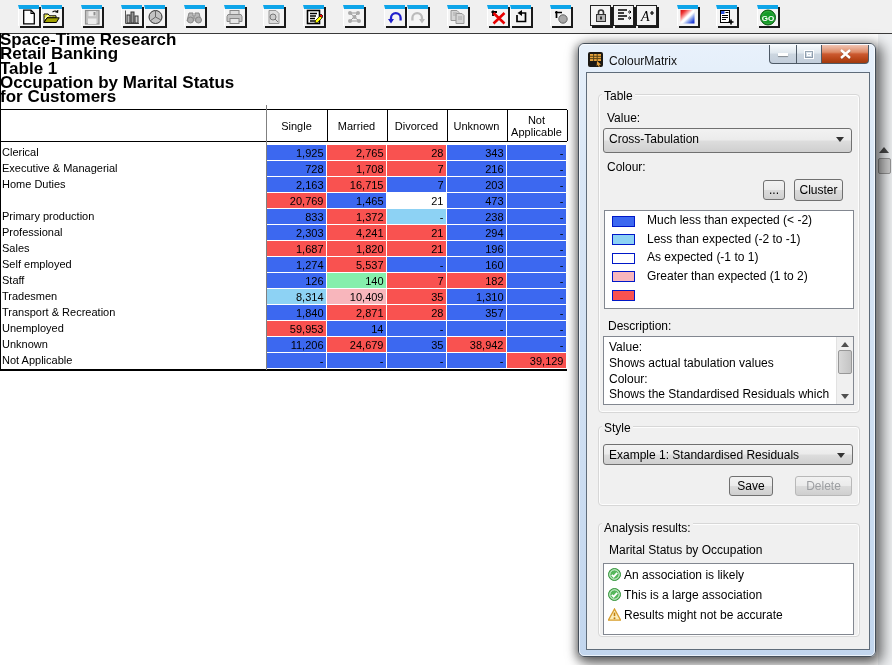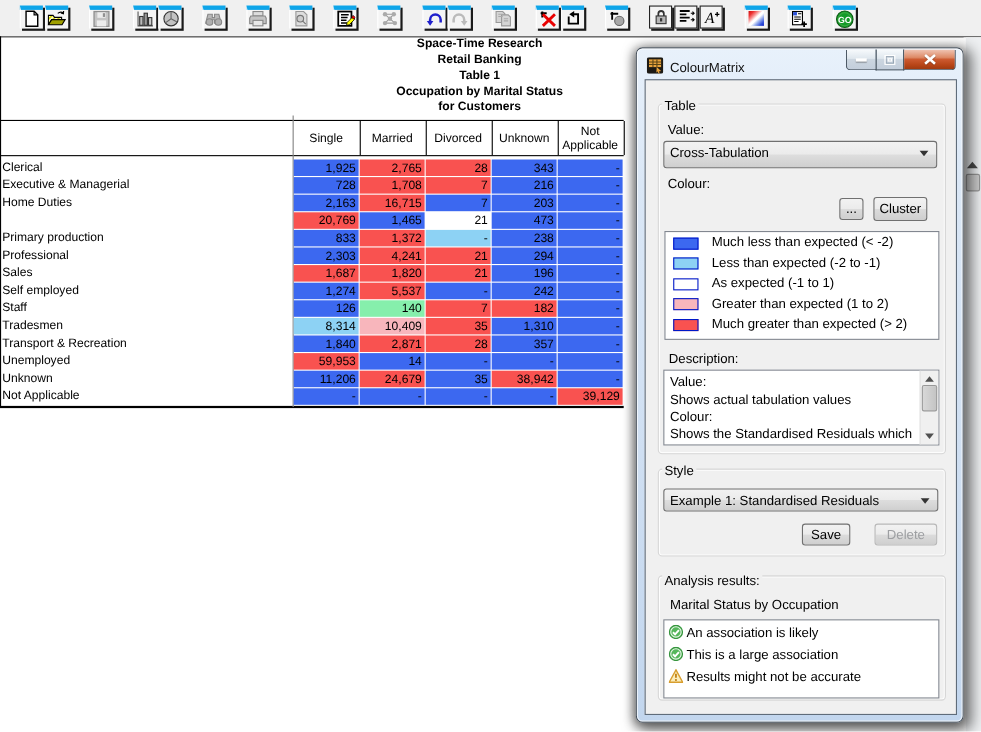--- a/index.html
+++ b/index.html
@@ -9,22 +9,22 @@
 #tbar { position:absolute; left:0; top:0; width:892px; height:34px; background:#f0f0f0;
   border-bottom:1.2px solid #3a3a3a; }
 .tbtn { position:absolute; top:4.5px; width:21px; height:21px; background:#f4f4f4;
   border-top:4px solid #0ea5e9; border-left:1px solid #fff;
   box-shadow:2px 2px 0 #1a1a1a; display:flex; align-items:center; justify-content:center; }
 .tbtn.press { border:1px solid #222; box-shadow:2px 2px 0 #1a1a1a; }
 
 
 .line { position:absolute; background:#000; }
 .gline { position:absolute; background:#808080; }
-#title { position:absolute; left:0; top:33px; width:872px; text-align:center;
-  font-weight:bold; font-size:11px; line-height:14.3px; padding-top:0px; }
+#title { position:absolute; left:0; top:33px; width:872px; text-align:left;
+  font-weight:bold; font-size:17px; line-height:14.3px; padding-top:0px; }
 .hc { position:absolute; top:110px; height:31px; font-size:11px; display:flex;
   align-items:center; justify-content:center; text-align:center; line-height:12px; }
 .rl { position:absolute; left:2px; font-size:11px; height:16px; line-height:16px; white-space:nowrap; }
 .dc { position:absolute; width:59px; height:14.5px; font-size:11px;
   text-align:right; padding-right:2.5px; line-height:13px; padding-top:1.8px; }
 
 
 #rsb  { position:absolute; left:876px; top:34px; width:16px; height:631px; background:#fff; }
 #rsb .tr { position:absolute; left:2px; top:0; width:14px; height:631px; background:#eef0f2; }
 #rsb .ar { position:absolute; left:3px; top:113px; width:0; height:0;
@@ -307,21 +307,21 @@
 <div class="rl" style="top:239.5px">Sales</div>
 <div class="dc" style="left:267.0px;top:241.0px;background:#f95250">1,687</div>
 <div class="dc" style="left:327.0px;top:241.0px;background:#f95250">1,820</div>
 <div class="dc" style="left:387.0px;top:241.0px;background:#f95250">21</div>
 <div class="dc" style="left:447.0px;top:241.0px;background:#3c68f0">196</div>
 <div class="dc" style="left:507.0px;top:241.0px;background:#3c68f0">-</div>
 <div class="rl" style="top:255.5px">Self employed</div>
 <div class="dc" style="left:267.0px;top:257.0px;background:#3c68f0">1,274</div>
 <div class="dc" style="left:327.0px;top:257.0px;background:#f95250">5,537</div>
 <div class="dc" style="left:387.0px;top:257.0px;background:#3c68f0">-</div>
-<div class="dc" style="left:447.0px;top:257.0px;background:#3c68f0">242</div>
+<div class="dc" style="left:447.0px;top:257.0px;background:#3c68f0">160</div>
 <div class="dc" style="left:507.0px;top:257.0px;background:#3c68f0">-</div>
 <div class="rl" style="top:271.5px">Staff</div>
 <div class="dc" style="left:267.0px;top:273.0px;background:#3c68f0">126</div>
 <div class="dc" style="left:327.0px;top:273.0px;background:#86efac">140</div>
 <div class="dc" style="left:387.0px;top:273.0px;background:#f95250">7</div>
 <div class="dc" style="left:447.0px;top:273.0px;background:#f95250">182</div>
 <div class="dc" style="left:507.0px;top:273.0px;background:#3c68f0">-</div>
 <div class="rl" style="top:287.5px">Tradesmen</div>
 <div class="dc" style="left:267.0px;top:289.0px;background:#8dd2f4">8,314</div>
 <div class="dc" style="left:327.0px;top:289.0px;background:#f8b6bc">10,409</div>
@@ -399,21 +399,20 @@
     <div class="wbox" style="left:17px;top:137px;width:250px;height:99px">
 <div class="lsw" style="top:4.5px;background:#3c68f0"></div>
           <div class="ltx" style="top:2.0px">Much less than expected (&lt; -2)</div>
 <div class="lsw" style="top:23.1px;background:#8dd2f4"></div>
           <div class="ltx" style="top:20.6px">Less than expected (-2 to -1)</div>
 <div class="lsw" style="top:41.7px;background:#ffffff"></div>
           <div class="ltx" style="top:39.2px">As expected (-1 to 1)</div>
 <div class="lsw" style="top:60.30000000000001px;background:#f8b6bc"></div>
           <div class="ltx" style="top:57.80000000000001px">Greater than expected (1 to 2)</div>
 <div class="lsw" style="top:78.9px;background:#f95250"></div>
-          <div class="ltx" style="top:76.4px">Much greater than expected (&gt; 2)</div>
     </div>
     <div class="lab" style="left:21px;top:245.5px">Description:</div>
     <div class="wbox" style="left:16px;top:263px;width:251px;height:69px">
       <div class="dtx" style="top:3px">Value:</div>
       <div class="dtx" style="top:19px">Shows actual tabulation values</div>
       <div class="dtx" style="top:34.5px">Colour:</div>
       <div class="dtx" style="top:50px">Shows the Standardised Residuals which</div>
       <div class="sb">
             <div class="ua"></div>
             <div class="da"></div>

